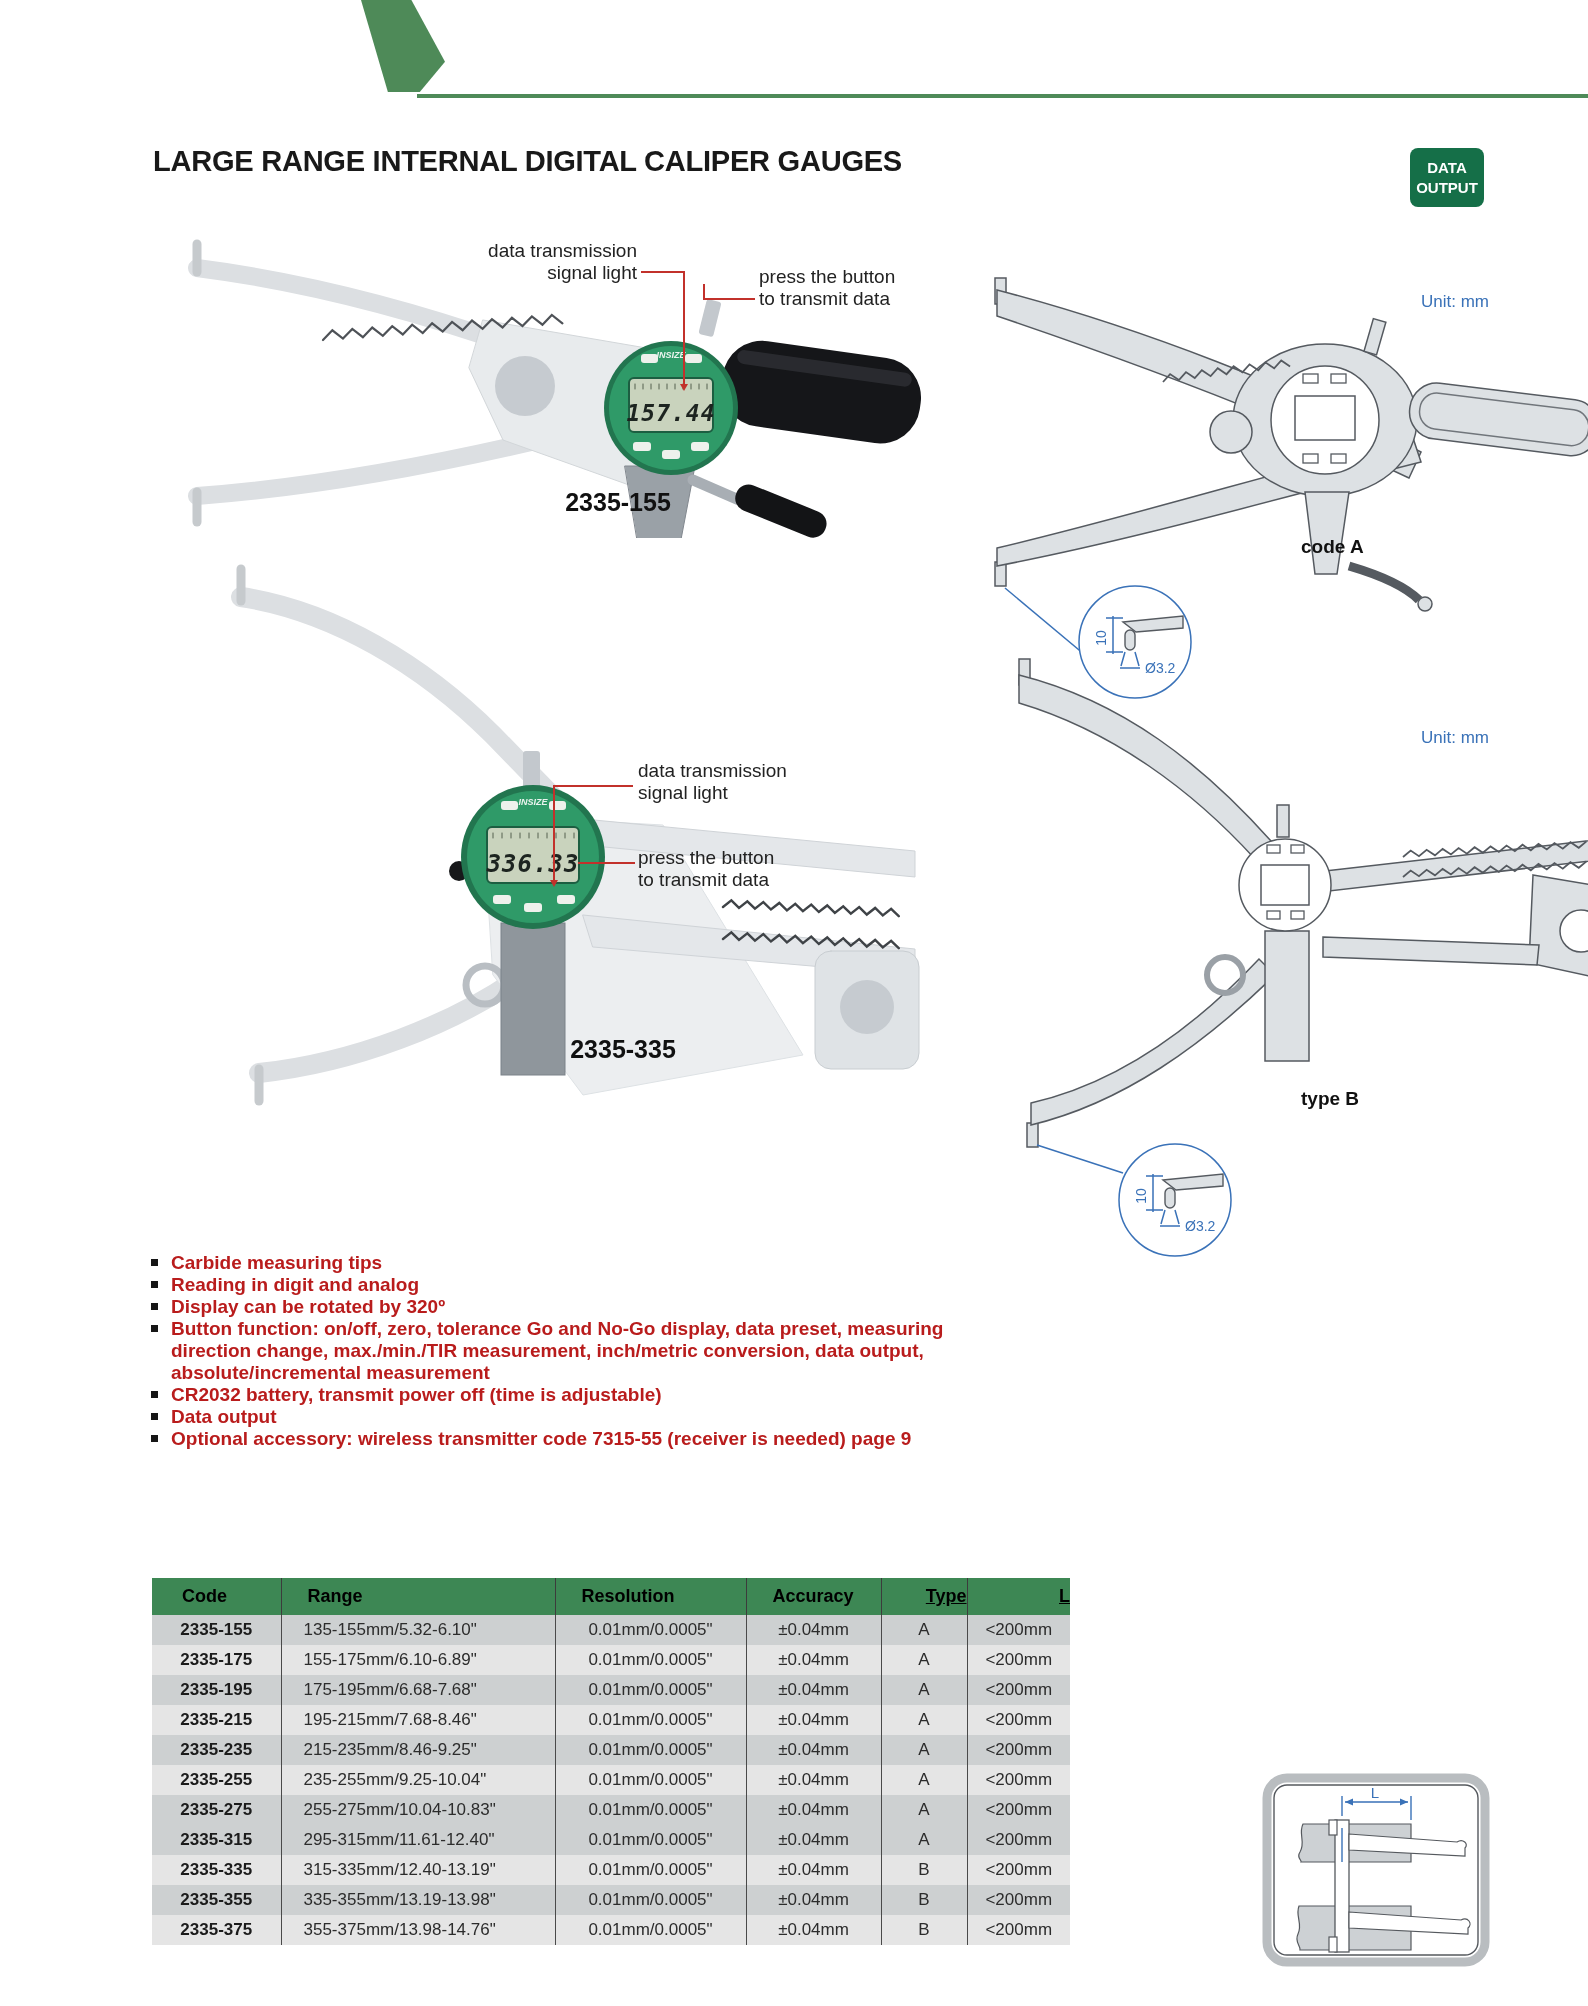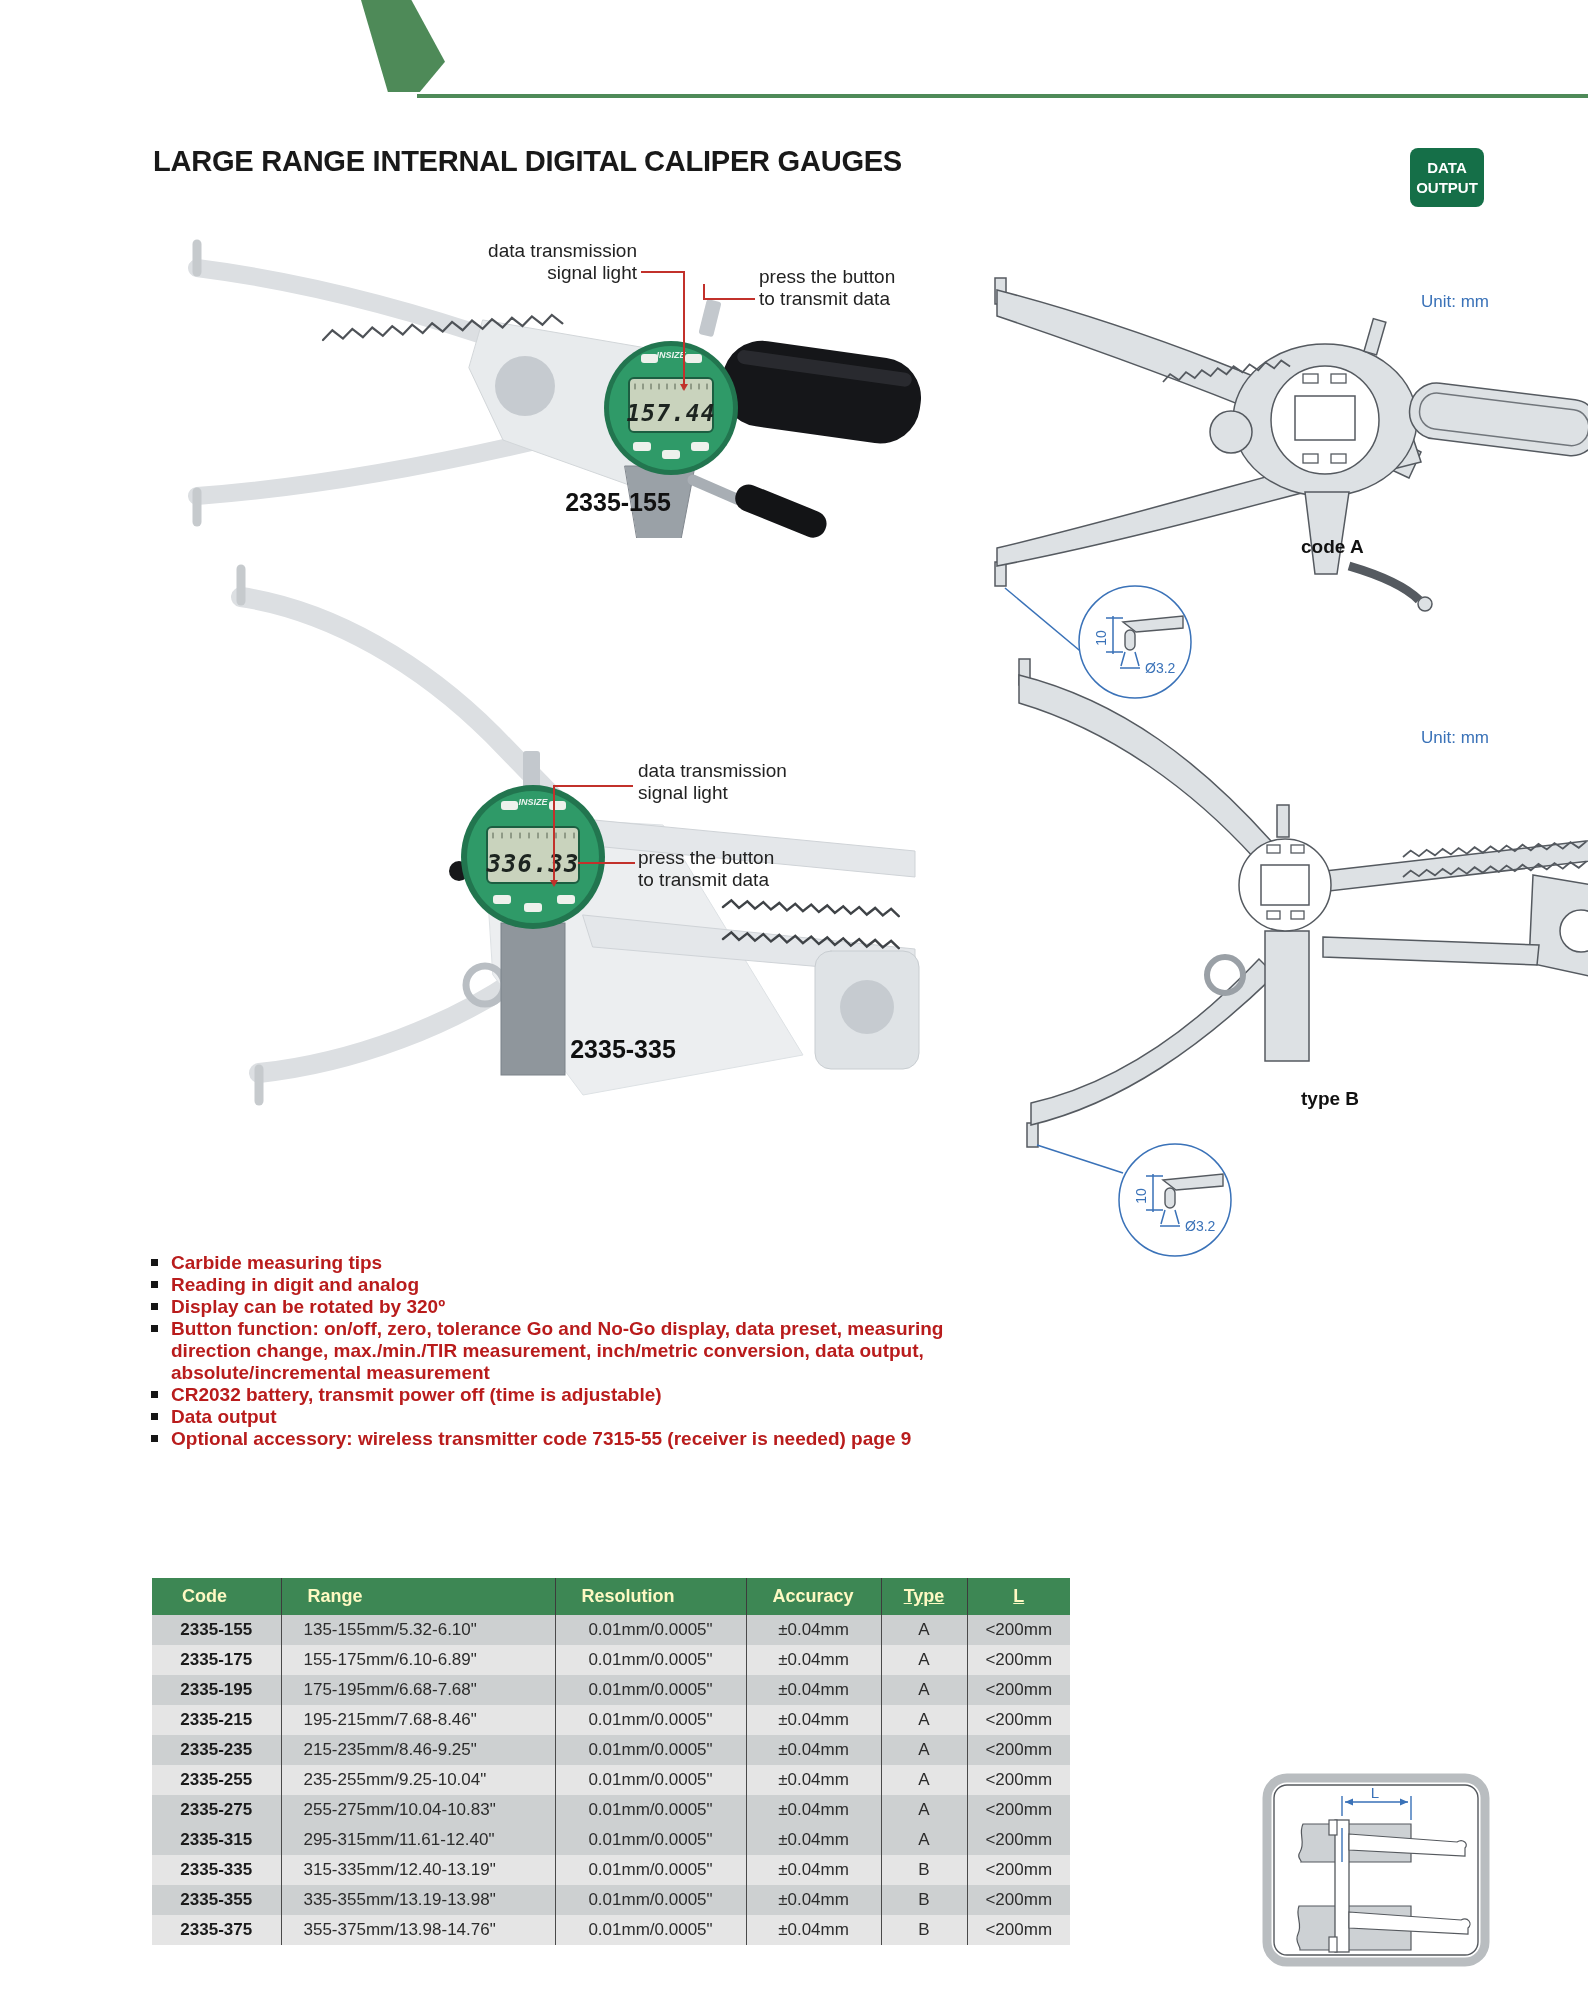--- a/index.html
+++ b/index.html
@@ -44,23 +44,23 @@
   svg text{font-family:"Liberation Sans","DejaVu Sans",sans-serif;}
   .lcd-txt{font-family:"DejaVu Sans Mono",monospace;font-weight:bold;font-style:italic;}
 
   
   .features{left:106px;top:1252px;width:845px;list-style:none;margin:0;padding:0;}
   .features li{position:relative;padding-left:22px;font-size:19px;line-height:22px;color:#b91c1c;font-weight:bold;}
   .features .blt{position:absolute;left:2px;top:7px;width:7px;height:7px;background:#161616;}
 
   
   .spec{left:109px;top:1578px;border-collapse:collapse;table-layout:fixed;width:918px;}
-  .spec th{background:var(--tbl-green);color:#fef9c3;font-size:18px;font-weight:bold;
+  .spec th{background:var(--tbl-green);color:#000000;font-size:18px;font-weight:bold;
            padding:8px 0 8px 26px;text-align:left;border-left:1px solid #3c3c3c;}
-  .spec th.ctr{text-align:center;padding-left:0;text-decoration:underline;}
+  .spec th.ctr{text-align:right;padding-left:0;text-decoration:underline;}
   .spec th:first-child{border-left:none;padding-left:30px;}
   .spec td{font-size:17px;color:#2c2c2c;padding:5px 0;text-align:center;
            border-left:1px solid #4a4a4a;}
   .spec td:first-child{border-left:none;font-weight:bold;color:#1b1b1b;}
   .spec td.range{text-align:left;padding-left:22px;}
   .spec tbody tr{background:#e5e5e5;}
   .spec tbody tr.odd{background:#cdd0d1;}
 </style>
 </head>
 <body>

